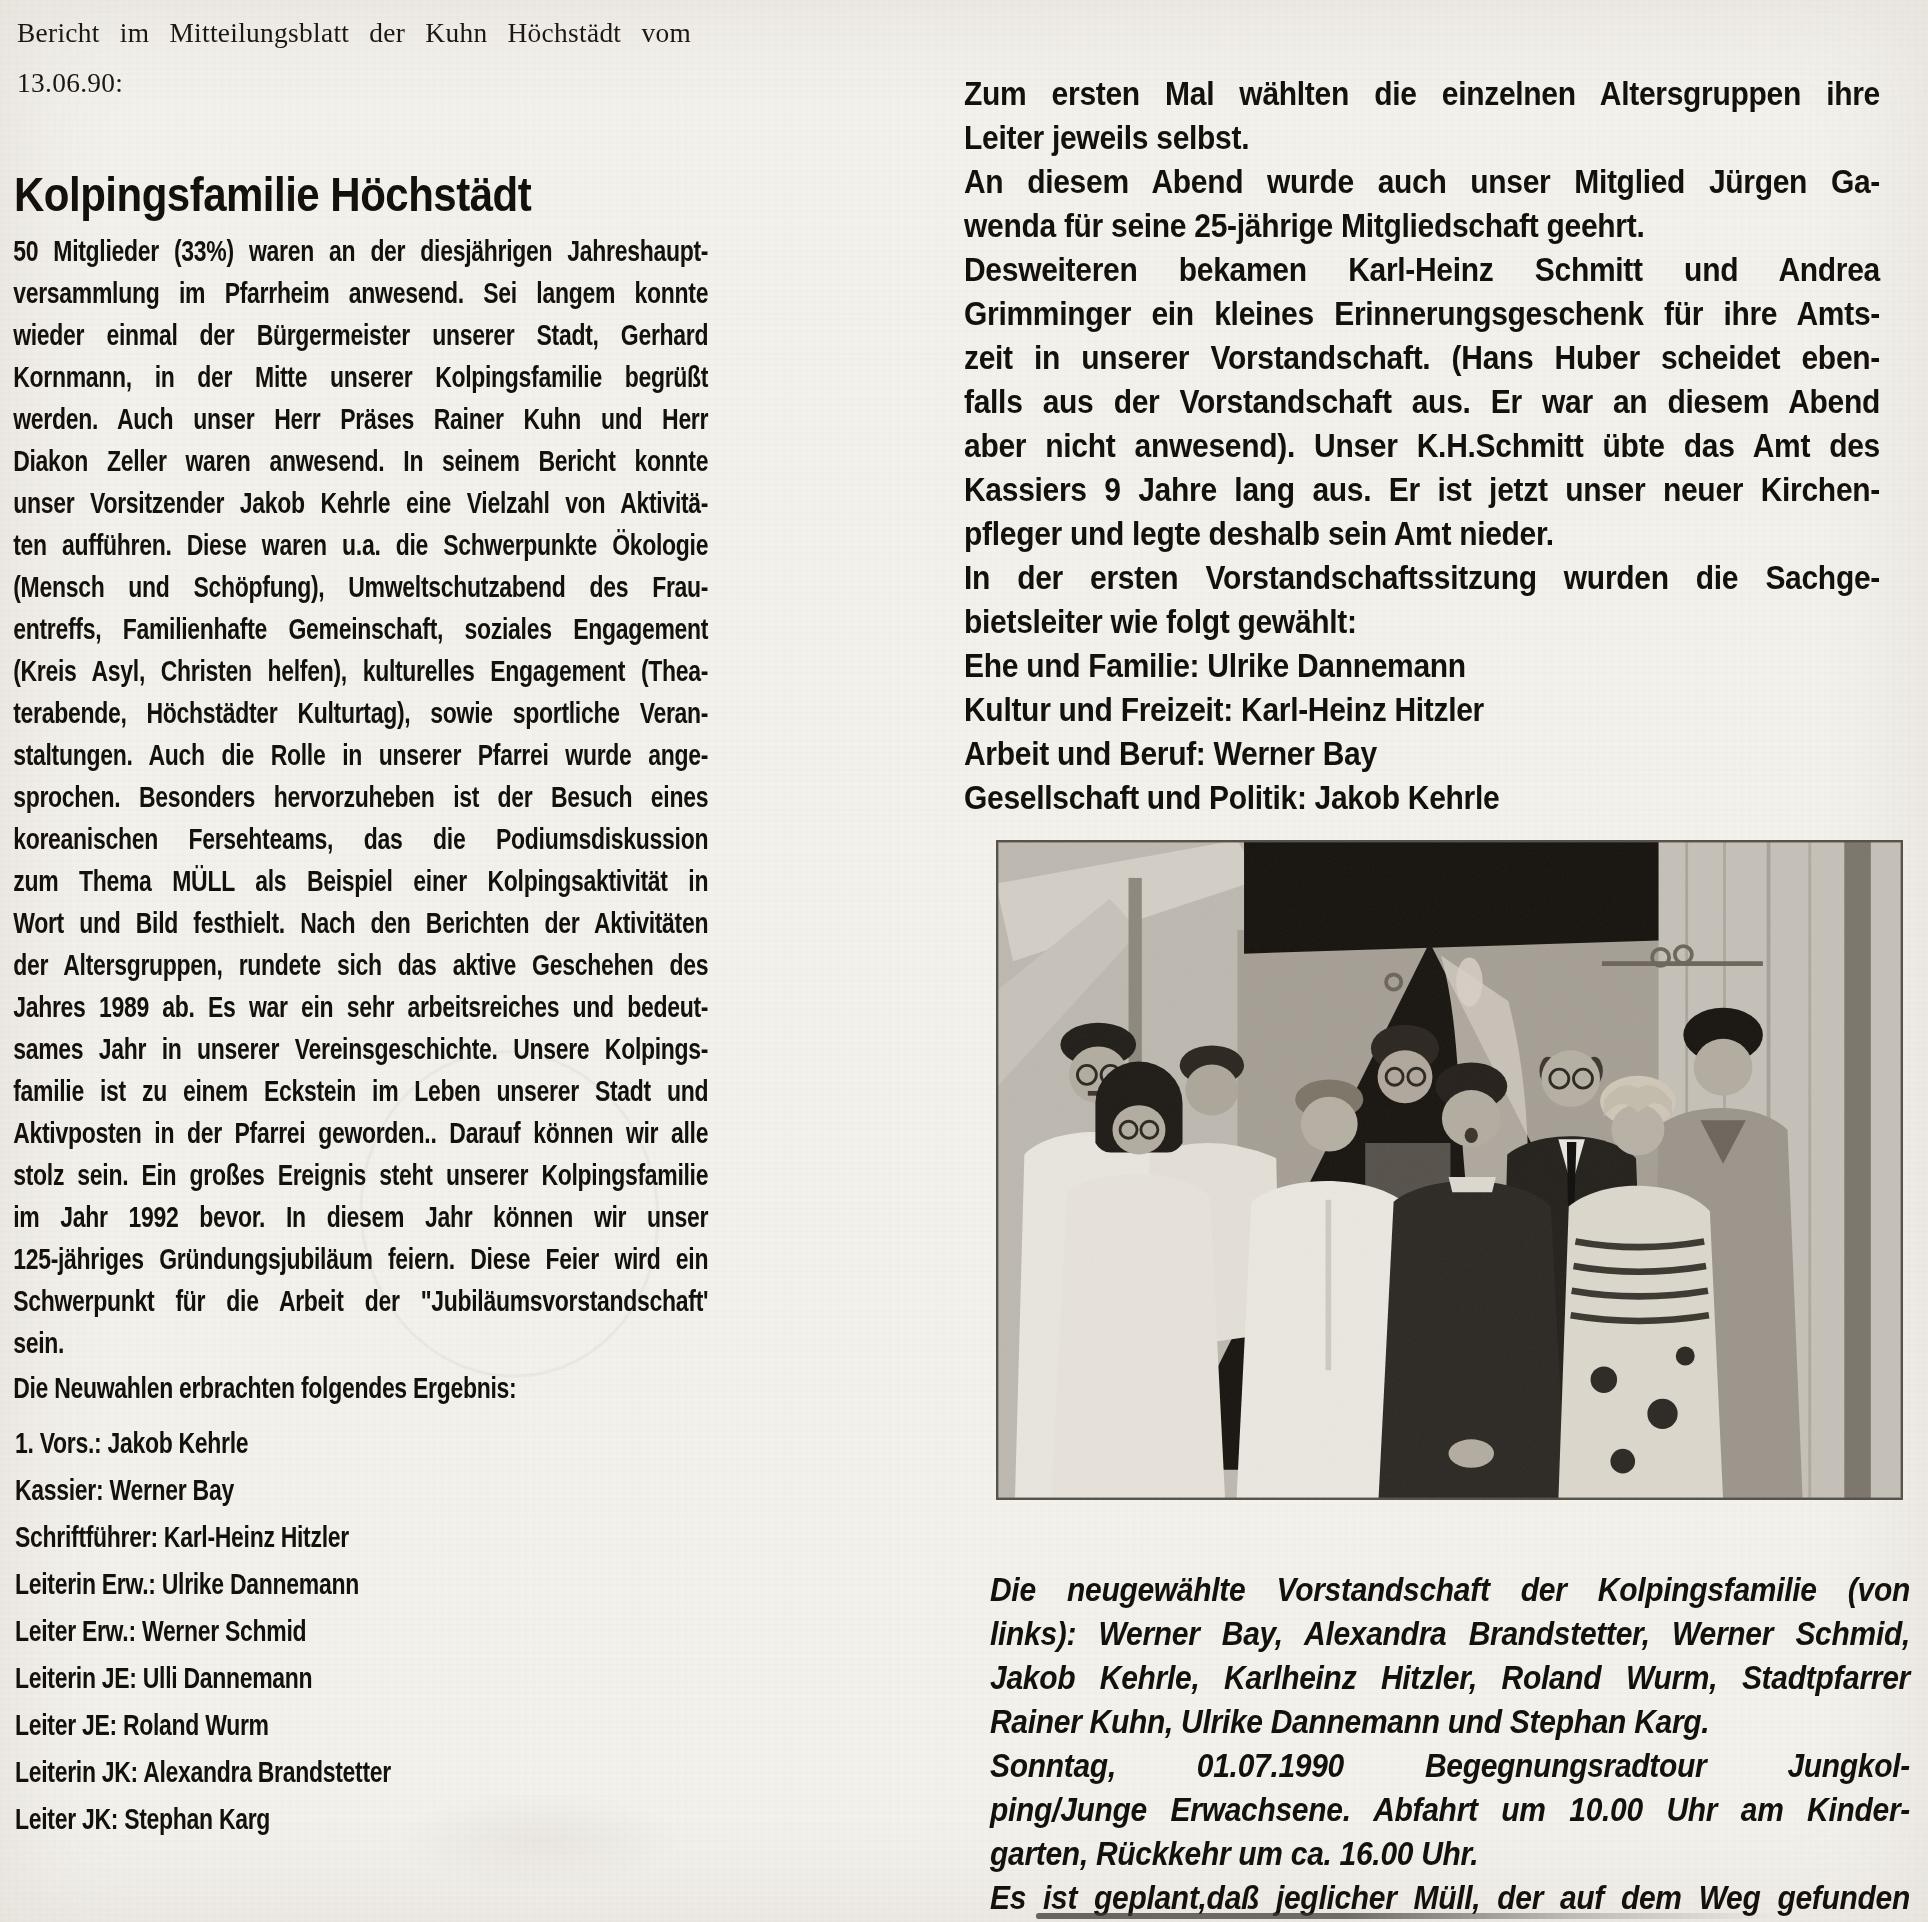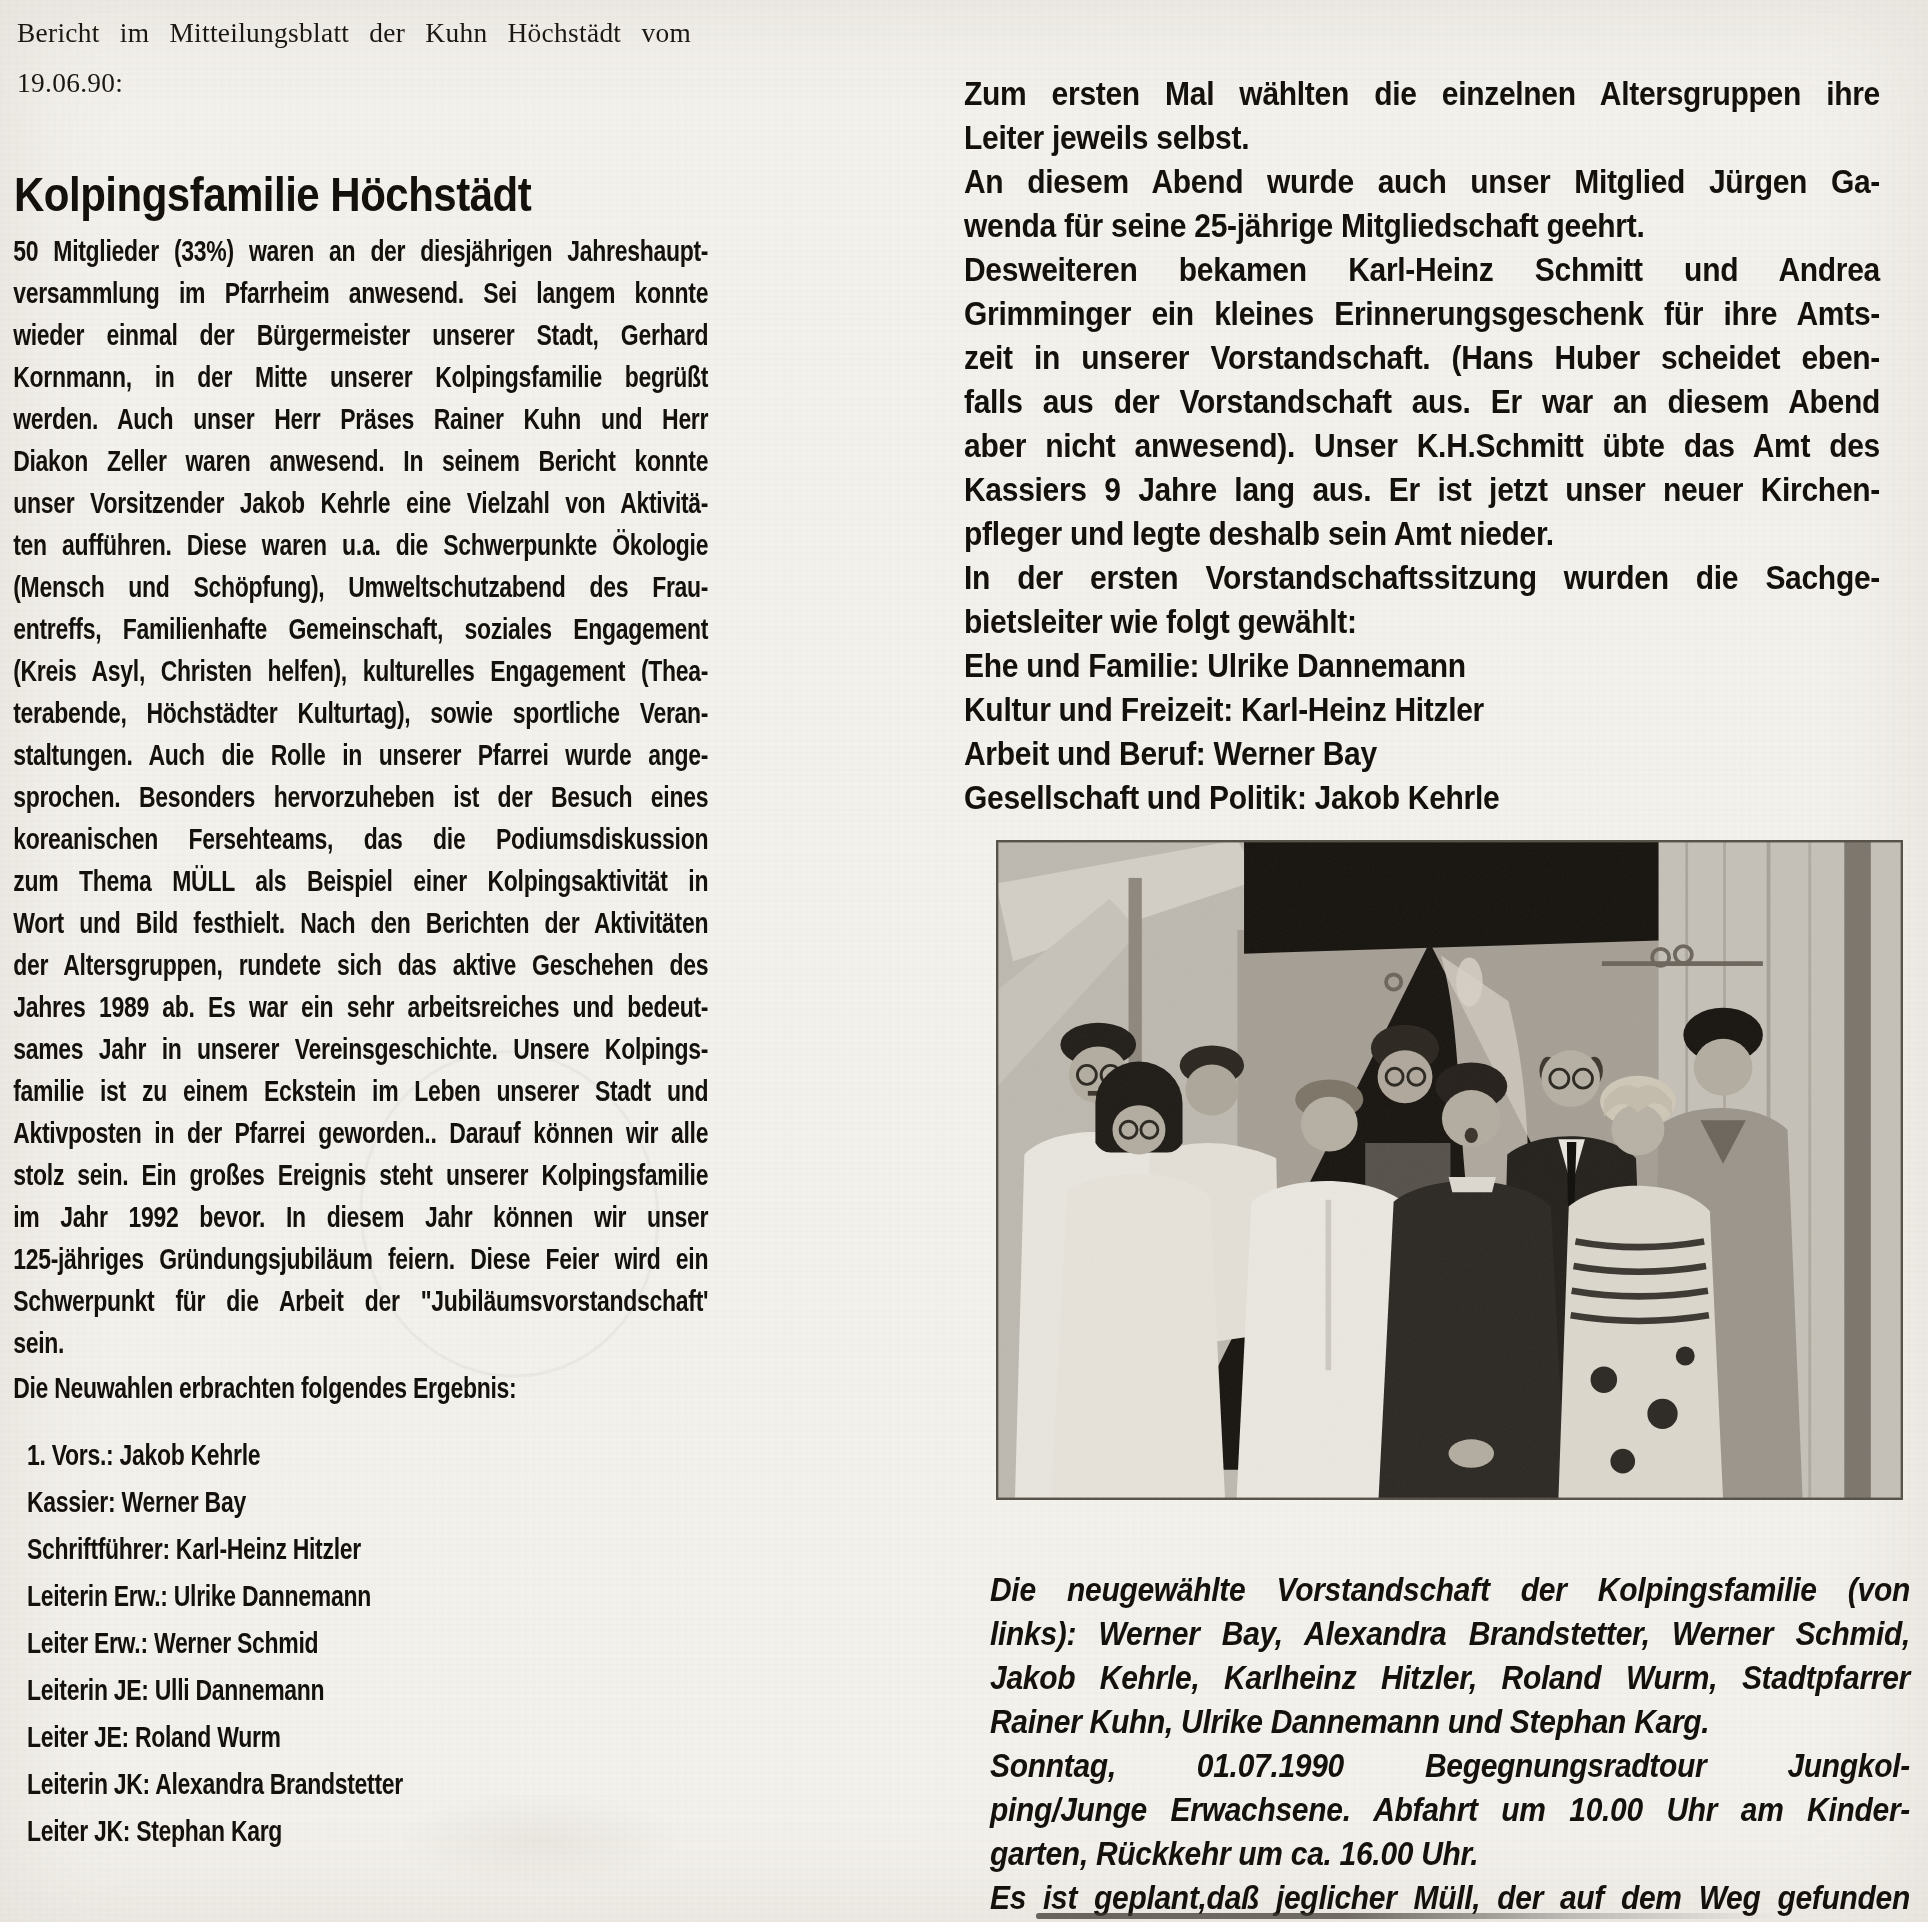--- a/index.html
+++ b/index.html
@@ -39,21 +39,21 @@
     letter-spacing:-0.3px;transform:scaleY(1.28);transform-origin:0 50%;
     overflow:visible;white-space:nowrap;
   }
   .left-para .pl.just,.results-intro{white-space:normal;}
   .pl.just{text-align:justify;text-align-last:justify;white-space:normal;}
   .results-intro{
     position:absolute;left:13.2px;top:1367px;width:695px;height:42px;line-height:42px;
     font-size:23px;font-weight:700;letter-spacing:-0.3px;
     transform:scaleY(1.28);transform-origin:0 50%;
   }
-  .results{position:absolute;left:15px;top:1420px;width:681px;margin:12px;padding:0;list-style:none;}
+  .results{position:absolute;left:15px;top:1420px;width:681px;margin:0;padding:0;list-style:none;}
   .results li{
     height:47px;line-height:47px;font-size:23px;font-weight:700;letter-spacing:-0.3px;
     transform:scaleY(1.28);transform-origin:0 50%;
   }
   
   .right-para{position:absolute;left:964px;top:72px;width:916px;}
   .right-para .pl,.caption .pl{
     height:44px;line-height:44px;font-size:30px;font-weight:700;
     letter-spacing:-0.3px;transform:scaleY(1.1);transform-origin:0 50%;white-space:nowrap;
   }
@@ -74,21 +74,21 @@
     background:radial-gradient(ellipse at center,rgba(120,108,90,.07),transparent 70%);
   }
 </style>
 </head>
 <body>
 
 <div class="page">
 
   <div class="source-note">
     <div class="sline just">Bericht im Mitteilungsblatt der Kuhn Höchstädt vom</div>
-    <div class="sline">19.06.90:</div>
+    <div class="sline">13.06.90:</div>
   </div>
 
   <h1 class="headline">Kolpingsfamilie Höchstädt</h1>
 
   <div class="left-para">
     <div class="pl just" style="">50 Mitglieder (33%) waren an der diesjährigen Jahreshaupt-</div>
       <div class="pl just" style="">versammlung im Pfarrheim anwesend. Sei langem konnte</div>
       <div class="pl just" style="">wieder einmal der Bürgermeister unserer Stadt, Gerhard</div>
       <div class="pl just" style="">Kornmann, in der Mitte unserer Kolpingsfamilie begrüßt</div>
       <div class="pl just" style="">werden. Auch unser Herr Präses Rainer Kuhn und Herr</div>

